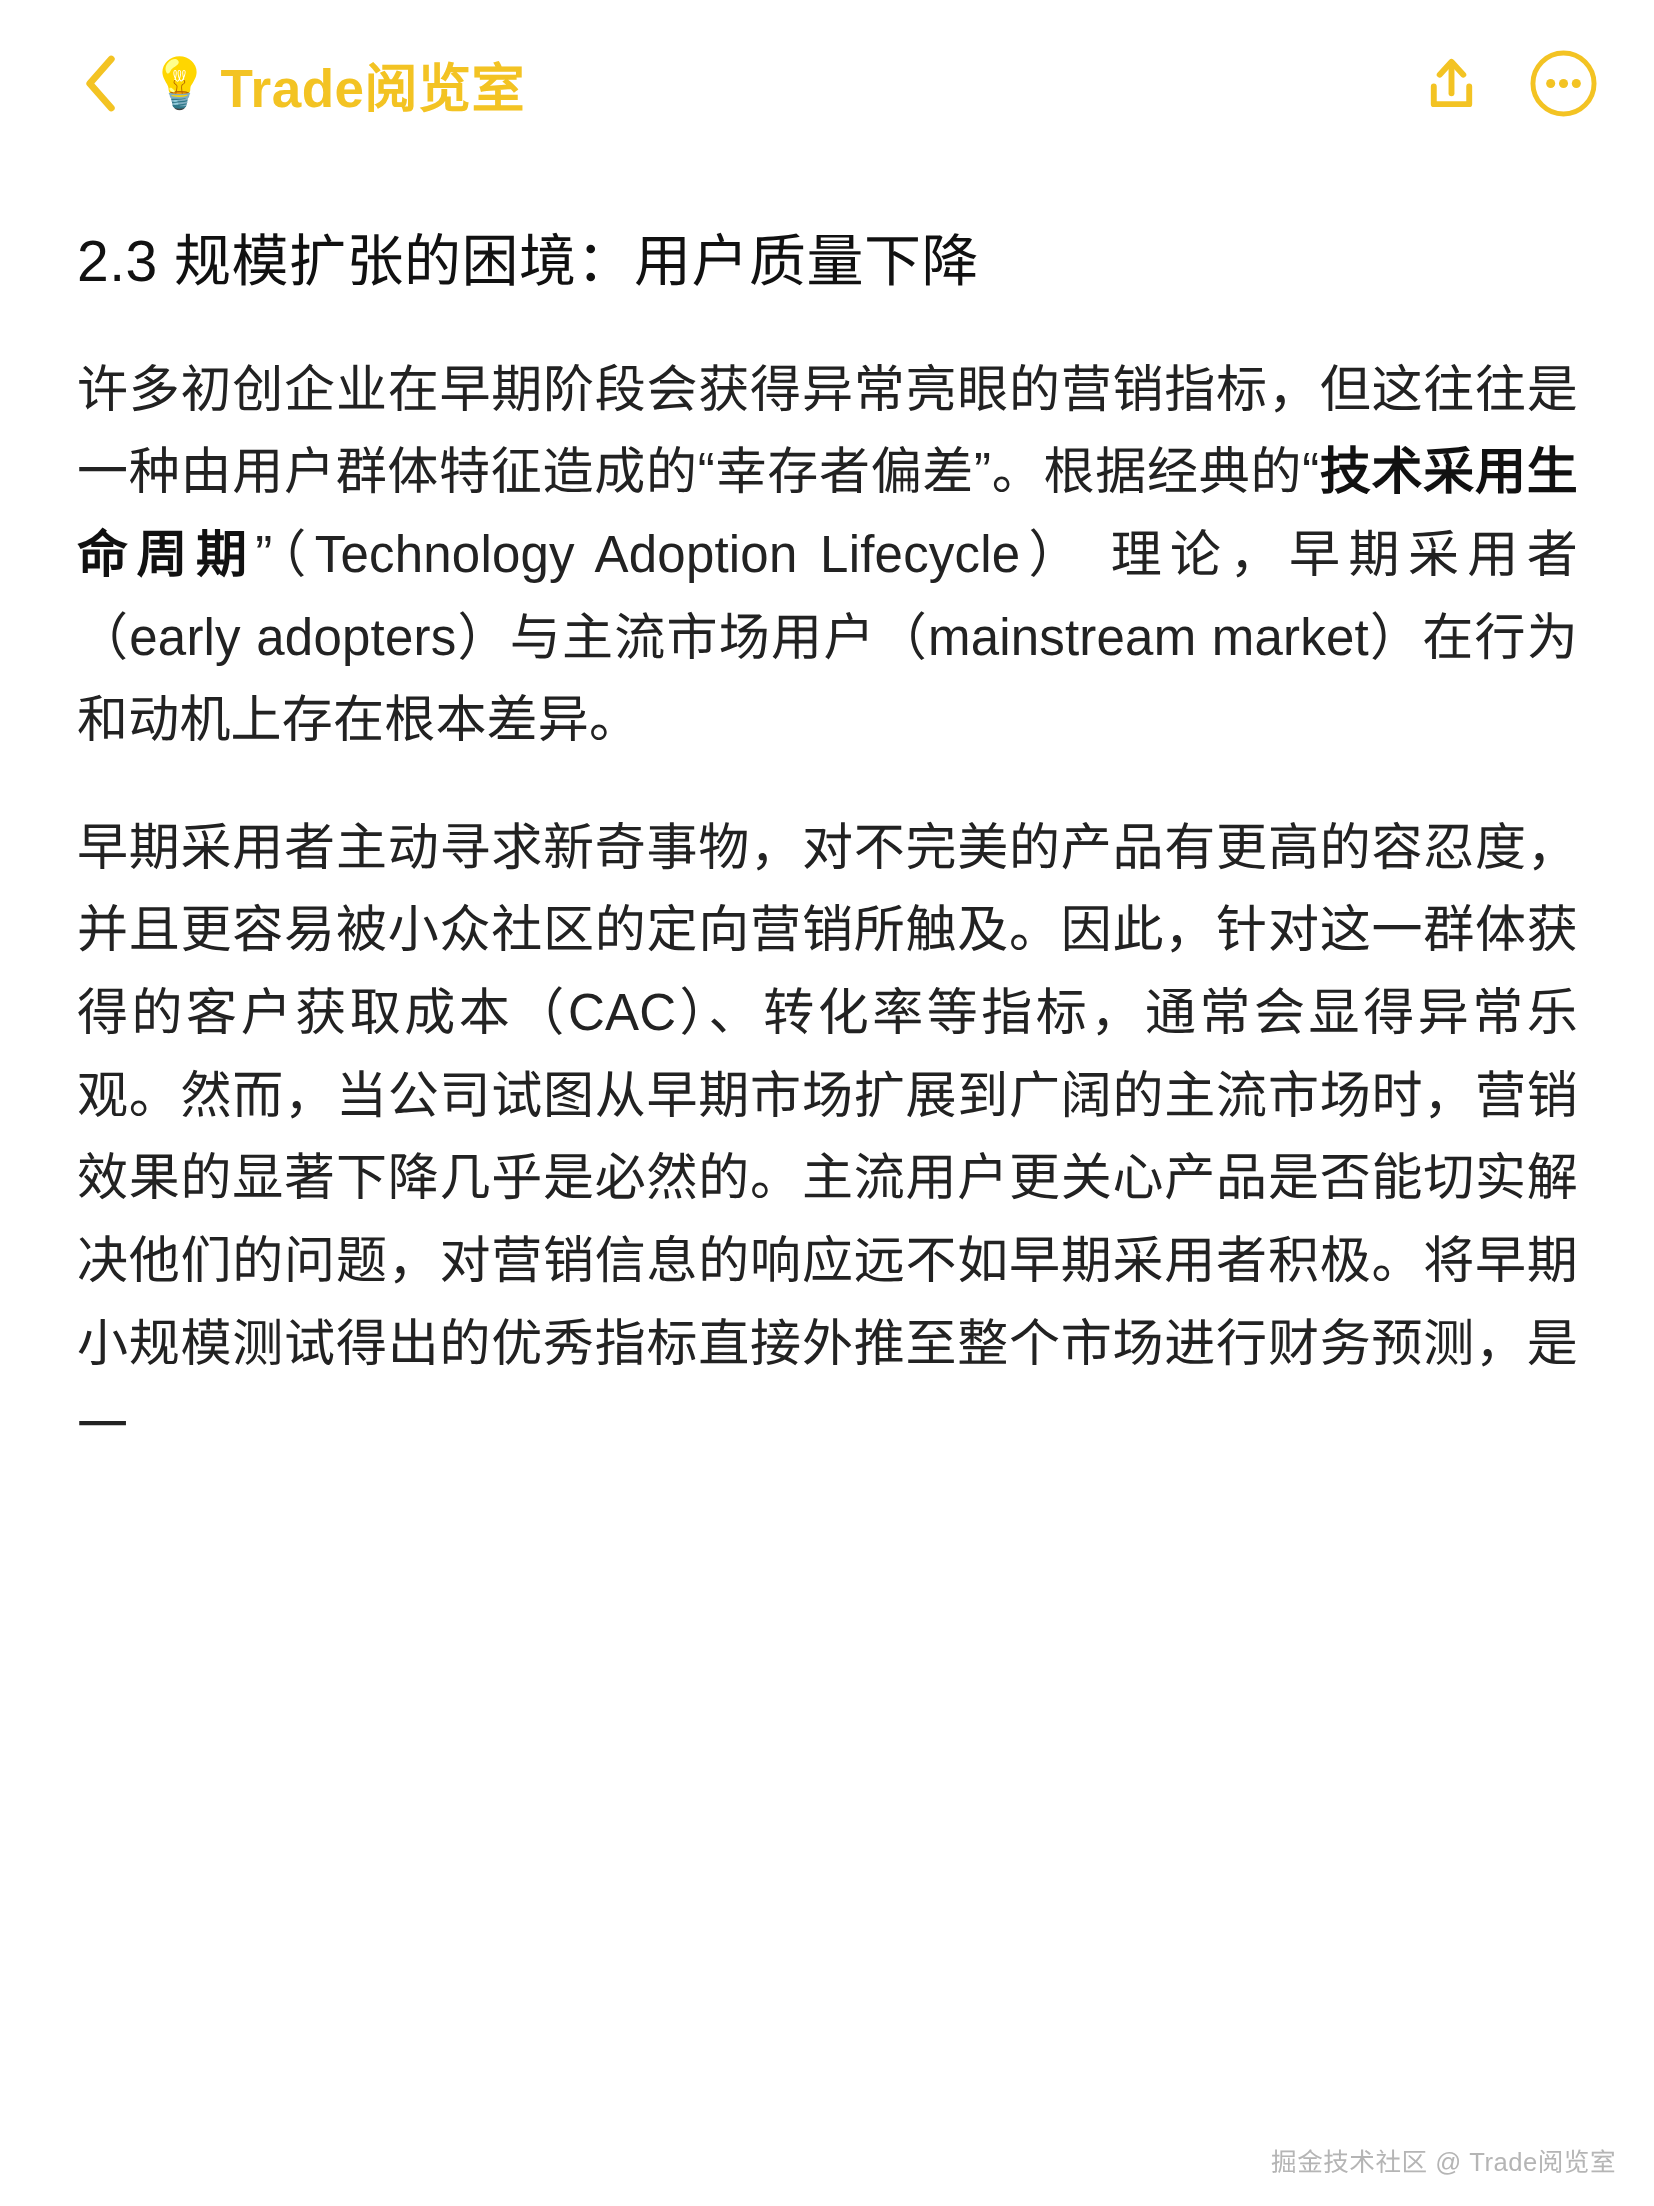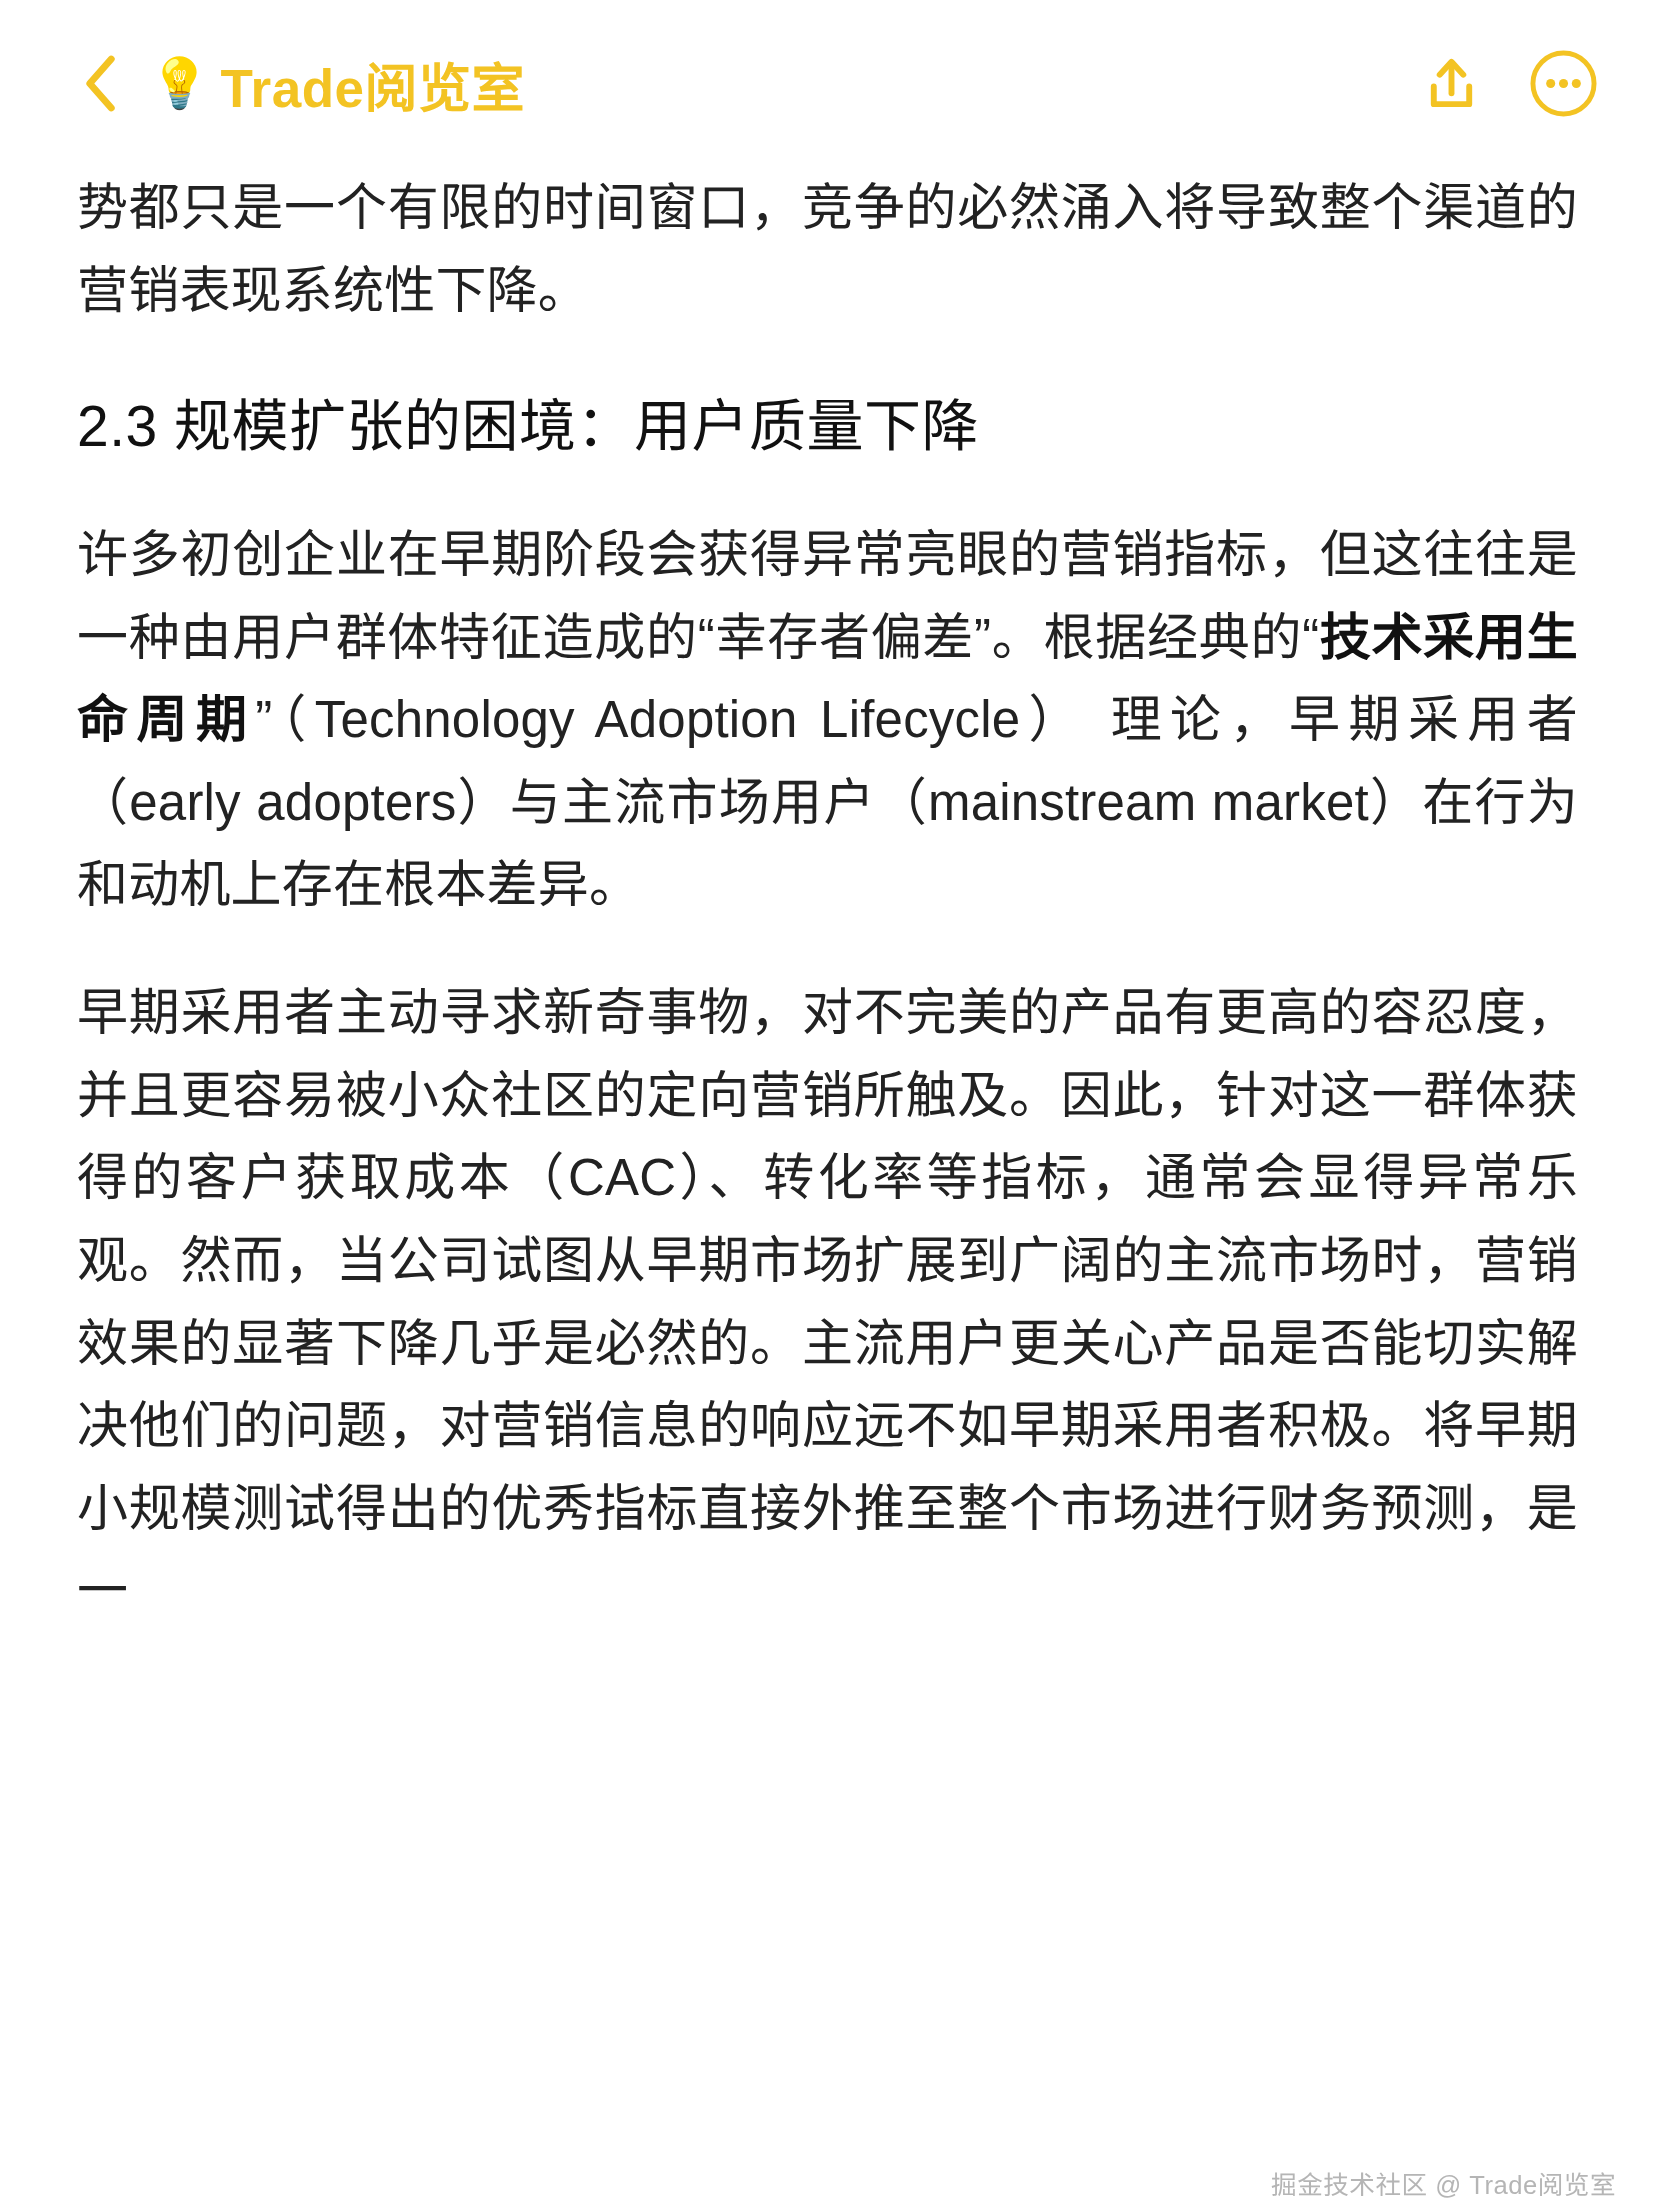--- a/index.html
+++ b/index.html
@@ -99,21 +99,21 @@
     line-height: 1.4;
     letter-spacing: 0.5px;
   }
 
   .para b { font-weight: 700; color: #111; }
 
   
   .watermark {
     position: absolute;
     right: 39px;
-    bottom: 6px;
+    bottom: 29px;
     font-size: 25.6px;
     color: #b5b5b5;
     letter-spacing: 0.5px;
     white-space: nowrap;
   }
 </style>
 </head>
 <body>
 
 <div class="header">
@@ -149,21 +149,20 @@
           <circle cx="35" cy="35" r="4.6" fill="#f3c323"></circle>
           <circle cx="48" cy="35" r="4.6" fill="#f3c323"></circle>
         </svg>
       </span>
     </div>
   </div>
 </div>
 
 <div class="article">
 
-  <p class="para tight">势都只是一个有限的时间窗口，竞争的必然涌入将导致整个渠道的营销表现系统性下降。</p>
 
   <h2 class="h-sub">2.3 规模扩张的困境：用户质量下降</h2>
 
   <p class="para"><span>许多初创企业在早期阶段会获得异常亮眼的营销指标，但这往往是一种由用户群体特征造成的“幸存者偏差”。根据经典的“</span><b>技术采用生命周期</b><span>”（Technology Adoption Lifecycle） 理论，早期采用者（early adopters）与主流市场用户（mainstream market）在行为和动机上存在根本差异。</span></p>
 
   <p class="para">早期采用者主动寻求新奇事物，对不完美的产品有更高的容忍度，并且更容易被小众社区的定向营销所触及。因此，针对这一群体获得的客户获取成本（CAC）、转化率等指标，通常会显得异常乐观。然而，当公司试图从早期市场扩展到广阔的主流市场时，营销效果的显著下降几乎是必然的。主流用户更关心产品是否能切实解决他们的问题，对营销信息的响应远不如早期采用者积极。将早期小规模测试得出的优秀指标直接外推至整个市场进行财务预测，是一</p>
 
 </div>
 
 <div class="watermark">掘金技术社区 @ Trade阅览室</div>

